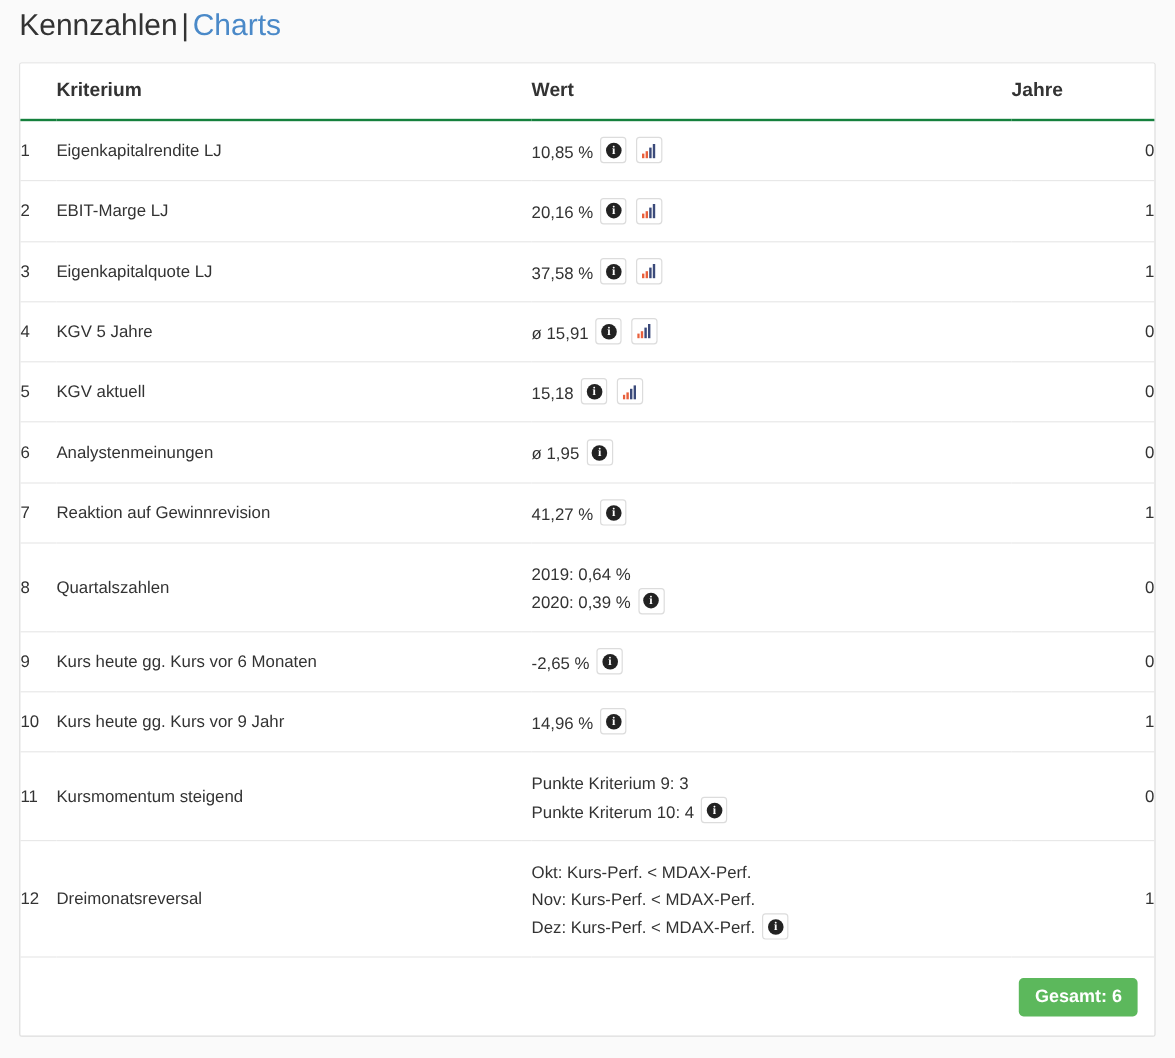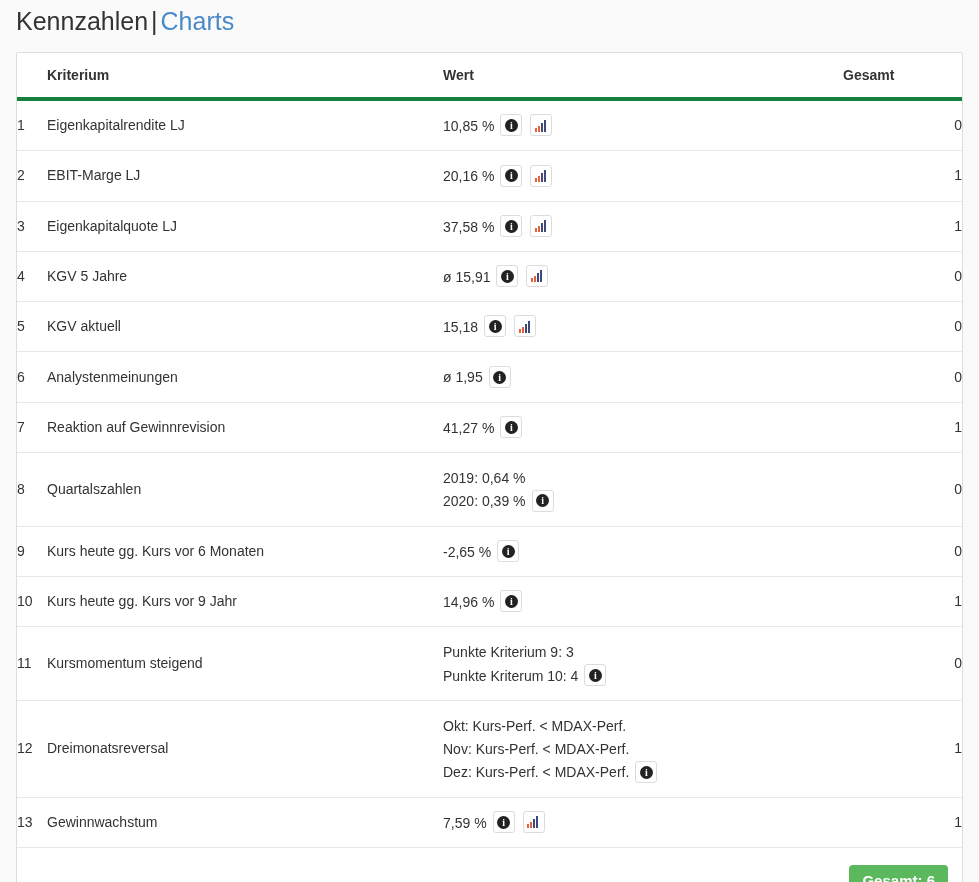--- a/index.html
+++ b/index.html
@@ -57,25 +57,25 @@
     width: 100%;
     border-collapse: collapse;
     table-layout: fixed;
   }
   table.kennzahlen col.c-num    { width: 30px; }
   table.kennzahlen col.c-krit   { width: 396px; }
   table.kennzahlen col.c-wert   { width: 400px; }
   table.kennzahlen col.c-punkte { width: 119px; }
 
   table.kennzahlen thead th {
-    font-size: 14px;
+    font-size: 16px;
     font-weight: bold;
     color: #333333;
     padding: 14px 0 14px 0;
-    border-bottom: 4px solid #15803d;
+    border-bottom: 2px solid #15803d;
     text-align: left;
     vertical-align: bottom;
     background: #ffffff;
   }
   th.th-num   { padding-left: 12px; }
   th.th-krit  { padding-left: 0; }
   th.th-wert  { padding-left: 0; }
   th.th-punkte{ text-align: right; padding-right: 14px; }
 
   table.kennzahlen tbody td {
@@ -187,21 +187,21 @@
         <col class="c-num">
           <col class="c-krit">
           <col class="c-wert">
           <col class="c-punkte">
       </colgroup>
       <thead>
         <tr>
           <th class="th-num"></th>
           <th class="th-krit">Kriterium</th>
           <th class="th-wert">Wert</th>
-          <th class="th-punkte">Gesamt</th>
+          <th class="th-punkte">Jahre</th>
         </tr>
       </thead>
       <tbody id="table-body">
           <tr>
             <td class="td-num">1</td>
             <td class="td-krit">Eigenkapitalrendite LJ</td>
             <td class="td-wert">
               <span class="val-lines">
                 <span class="val-line"><span class="val-text">10,85 %</span><span class="icon-btn info-btn"><span class="info-glyph">i</span></span><span class="icon-btn chart-btn"><svg class="bars-glyph" width="13" height="12" viewBox="0 0 13 12" aria-hidden="true">
                       <rect x="0" y="8" width="2" height="4" fill="#e8603c"></rect>
@@ -336,35 +336,20 @@
             <td class="td-punkte">0</td>
           </tr>
           <tr>
             <td class="td-num">12</td>
             <td class="td-krit">Dreimonatsreversal</td>
             <td class="td-wert">
               <span class="val-lines">
                 <span class="val-line"><span class="val-text">Okt: Kurs-Perf. &lt; MDAX-Perf.</span></span>
                 <span class="val-line"><span class="val-text">Nov: Kurs-Perf. &lt; MDAX-Perf.</span></span>
                 <span class="val-line"><span class="val-text">Dez: Kurs-Perf. &lt; MDAX-Perf.</span><span class="icon-btn info-btn"><span class="info-glyph">i</span></span></span>
-              </span>
-            </td>
-            <td class="td-punkte">1</td>
-          </tr>
-          <tr>
-            <td class="td-num">13</td>
-            <td class="td-krit">Gewinnwachstum</td>
-            <td class="td-wert">
-              <span class="val-lines">
-                <span class="val-line"><span class="val-text">7,59 %</span><span class="icon-btn info-btn"><span class="info-glyph">i</span></span><span class="icon-btn chart-btn"><svg class="bars-glyph" width="13" height="12" viewBox="0 0 13 12" aria-hidden="true">
-                      <rect x="0" y="8" width="2" height="4" fill="#e8603c"></rect>
-                      <rect x="3" y="6" width="2" height="6" fill="#e8603c"></rect>
-                      <rect x="6" y="3" width="2" height="9" fill="#3b4a7a"></rect>
-                      <rect x="9" y="0" width="2" height="12" fill="#3b4a7a"></rect>
-                    </svg></span></span>
               </span>
             </td>
             <td class="td-punkte">1</td>
           </tr>
         </tbody>
       <tfoot>
         <tr class="footer-row">
           <td colspan="4">
             <div class="total-wrap">
               <span class="badge-total">Gesamt: 6</span>

